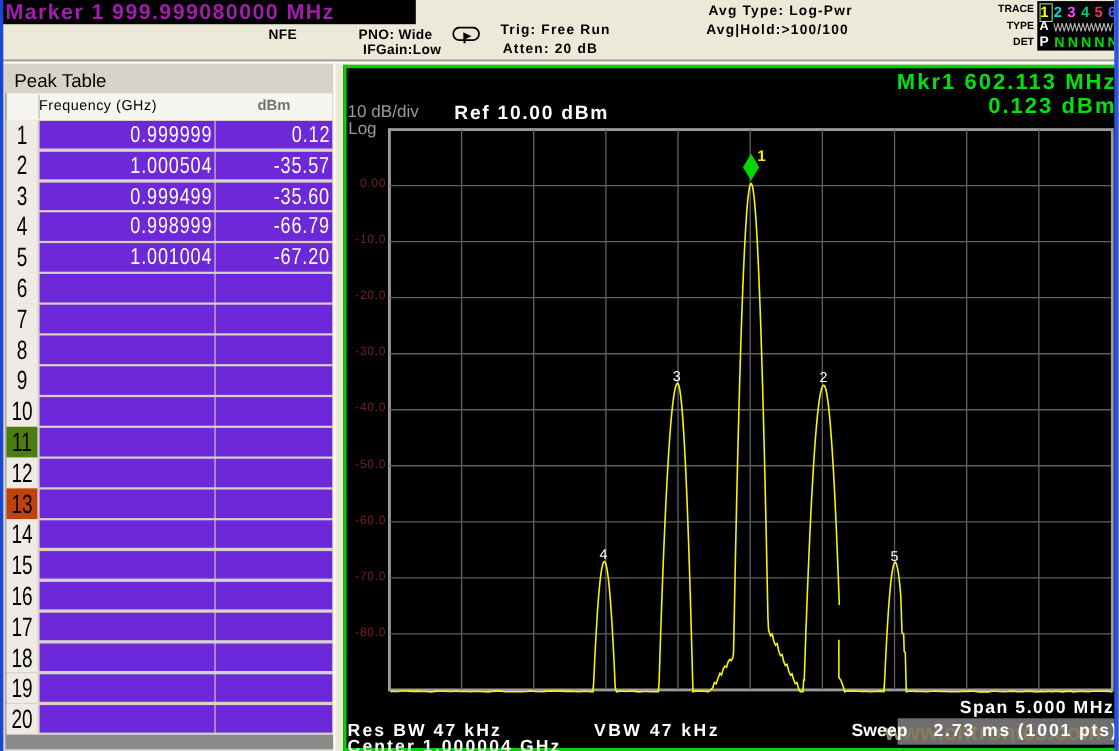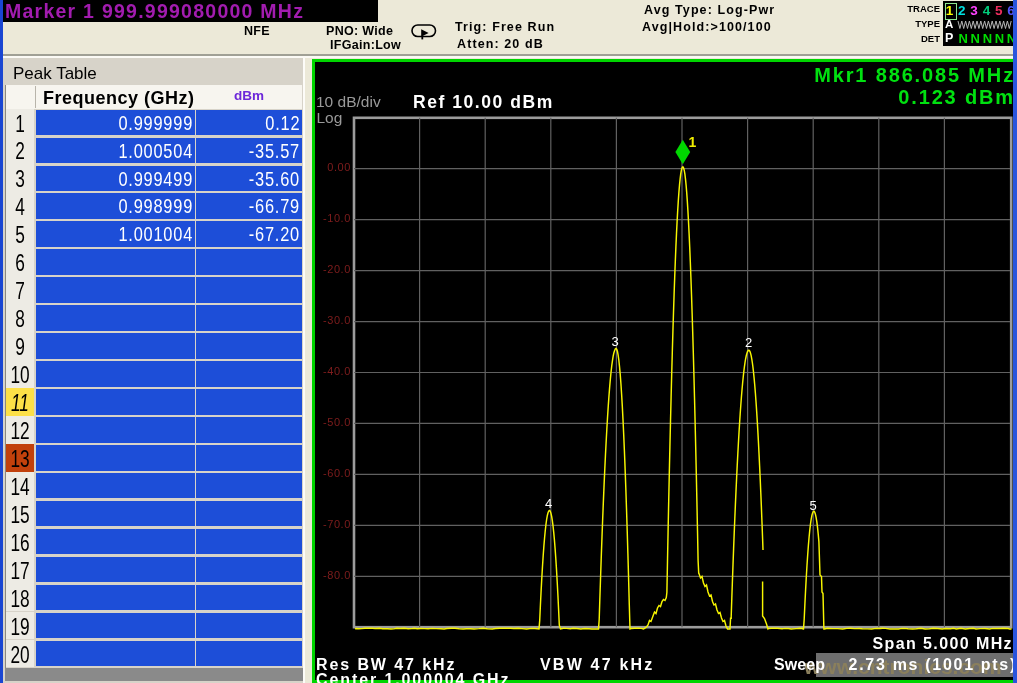--- a/index.html
+++ b/index.html
@@ -1,20 +1,20 @@
 <!DOCTYPE html>
 <html><head><meta charset="utf-8"><style>
 html,body{margin:0;padding:0}
 body{width:1017px;height:683px;position:relative;background:#ece9d8;font-family:"Liberation Sans",sans-serif;overflow:hidden}
 .abs{position:absolute}
 .tb{font-weight:bold;color:#000;font-size:12.5px;letter-spacing:0.3px}
 .tb2{font-weight:bold;color:#000;font-size:12.5px;letter-spacing:1.1px}
 .axlab{left:312px;width:39px;text-align:right;color:#7f1d1d;font-size:11px;letter-spacing:0.6px}
 .num{left:0;top:1px;width:28px;text-align:center;font-size:24px;color:#000;transform:scaleX(0.72);transform-origin:center top}
-.cellb{background:#1d4ed8;color:#fff;font-size:21px;letter-spacing:1px;text-align:right;box-sizing:border-box;line-height:25.5px}
+.cellb{background:#6d28d9;color:#fff;font-size:21px;letter-spacing:1px;text-align:right;box-sizing:border-box;line-height:25.5px}
 .cin{display:inline-block;transform:scaleX(0.78);transform-origin:right center;padding-right:2px}
 .wbt{color:#fff;font-weight:bold;font-size:16px;letter-spacing:1.9px}
 .grt{color:#00e110;font-weight:bold;font-size:20px;letter-spacing:1.85px}
 </style></head><body>
 
 <div class="abs" style="left:2px;top:0;width:376px;height:22px;background:#000"></div>
 <div class="abs" style="left:5px;top:0px;color:#a21caf;font-size:19.5px;font-weight:bold;letter-spacing:1.25px">Marker 1 999.999080000 MHz</div>
 <div class="abs tb" style="left:244px;top:24px;">NFE</div>
 <div class="abs tb" style="left:326px;top:24px;">PNO: Wide</div>
 <div class="abs tb" style="left:330px;top:38px;">IFGain:Low</div>
@@ -46,22 +46,22 @@
 <div class="abs" style="left:945px;top:31px;width:10px;color:#fff;font-size:12.5px;font-weight:bold;">P</div>
 <div class="abs" style="left:958.5px;top:30.5px;width:62px;color:#00dd00;font-size:13px;font-weight:bold;letter-spacing:2.7px;">NNNNN</div>
 
 <div class="abs" style="left:0;top:54px;width:1017px;height:2px;background:#a0a095"></div>
 <div class="abs" style="left:0;top:56px;width:1017px;height:1.5px;background:#fbfaf5"></div>
 
 <div class="abs" style="left:3px;top:58px;width:301px;height:625px;background:#d7d3c9"></div>
 <div class="abs" style="left:13px;top:64px;font-size:17px;color:#000;">Peak Table</div>
 <div class="abs" style="left:6px;top:85px;width:296px;height:23.5px;background:#f7f5ef;"></div>
 <div class="abs" style="left:34.5px;top:86px;width:1px;height:22px;background:#b8b4aa"></div>
-<div class="abs" style="left:35.5px;top:88px;width:159px;text-align:right;font-size:18px;font-weight:bold;color:#000;letter-spacing:0.5px;">Frequency (GHz)</div>
-<div class="abs" style="left:196px;top:88px;width:106px;text-align:center;font-size:13.5px;font-weight:bold;color:#6d28d9;">dBm</div>
+<div class="abs" style="left:35.5px;top:88px;width:159px;text-align:left;font-size:13px;font-weight:normal;color:#000;letter-spacing:0.5px;">Frequency (GHz)</div>
+<div class="abs" style="left:196px;top:88px;width:106px;text-align:center;font-size:13.5px;font-weight:bold;color:#737373;">dBm</div>
 <div class="abs" style="left:5px;top:85px;width:1px;height:583px;background:#8a887f"></div>
 <div class="abs" style="left:6px;top:108.5px;width:28px;height:27.9px;background:#edebe4;">
     <div class="abs num">1</div>
   </div>
 <div class="abs cellb" style="left:35.5px;top:109.6px;width:159px;height:25.6px;"><span class="cin">0.999999</span></div>
 <div class="abs cellb" style="left:196px;top:109.6px;width:106px;height:25.6px;"><span class="cin">0.12</span></div>
 <div class="abs" style="left:6px;top:136.4px;width:28px;height:27.9px;background:#edebe4;">
     <div class="abs num">2</div>
   </div>
 <div class="abs cellb" style="left:35.5px;top:137.5px;width:159px;height:25.6px;"><span class="cin">1.000504</span></div>
@@ -99,21 +99,21 @@
 <div class="abs" style="left:6px;top:332.1px;width:28px;height:27.9px;background:#edebe4;">
     <div class="abs num">9</div>
   </div>
 <div class="abs cellb" style="left:35.5px;top:333.2px;width:159px;height:25.6px;"></div>
 <div class="abs cellb" style="left:196px;top:333.2px;width:106px;height:25.6px;"></div>
 <div class="abs" style="left:6px;top:360.0px;width:28px;height:27.9px;background:#edebe4;">
     <div class="abs num">10</div>
   </div>
 <div class="abs cellb" style="left:35.5px;top:361.1px;width:159px;height:25.6px;"></div>
 <div class="abs cellb" style="left:196px;top:361.1px;width:106px;height:25.6px;"></div>
-<div class="abs" style="left:6px;top:388.0px;width:28px;height:27.9px;background:#fde047;font-style:italic;">
+<div class="abs" style="left:6px;top:388.0px;width:28px;height:27.9px;background:#4d7c0f;">
     <div class="abs num">11</div>
   </div>
 <div class="abs cellb" style="left:35.5px;top:389.1px;width:159px;height:25.6px;"></div>
 <div class="abs cellb" style="left:196px;top:389.1px;width:106px;height:25.6px;"></div>
 <div class="abs" style="left:6px;top:415.9px;width:28px;height:27.9px;background:#edebe4;">
     <div class="abs num">12</div>
   </div>
 <div class="abs cellb" style="left:35.5px;top:417.1px;width:159px;height:25.6px;"></div>
 <div class="abs cellb" style="left:196px;top:417.1px;width:106px;height:25.6px;"></div>
 <div class="abs" style="left:6px;top:443.9px;width:28px;height:27.9px;background:#c2410c;">
@@ -154,21 +154,21 @@
 <div class="abs" style="left:6px;top:639.5px;width:28px;height:27.9px;background:#edebe4;">
     <div class="abs num">20</div>
   </div>
 <div class="abs cellb" style="left:35.5px;top:640.6px;width:159px;height:25.6px;"></div>
 <div class="abs cellb" style="left:196px;top:640.6px;width:106px;height:25.6px;"></div>
 <div class="abs" style="left:5px;top:667.5px;width:298px;height:13px;background:#8a8a8a"></div>
 
 <div class="abs" style="left:303px;top:58px;width:1.5px;height:625px;background:#fdfcf8"></div>
 
 <div class="abs" style="left:312px;top:59px;width:699px;height:618px;background:#000;border:3px solid #00d500;border-right:none"></div>
-<div class="abs grt" style="left:700px;top:63.5px;width:315px;text-align:right;">Mkr1 886.085 MHz</div>
+<div class="abs grt" style="left:700px;top:63.5px;width:315px;text-align:right;">Mkr1 602.113 MHz</div>
 <div class="abs grt" style="left:700px;top:85.5px;width:315px;text-align:right;">0.123 dBm</div>
 <div class="abs" style="left:316px;top:93px;color:#9a9a9a;font-size:15.5px;">10 dB/div</div>
 <div class="abs" style="left:316.5px;top:109px;color:#9a9a9a;font-size:15.5px;">Log</div>
 <div class="abs" style="left:413px;top:92px;color:#fff;font-weight:bold;font-size:17.5px;letter-spacing:1.55px;">Ref 10.00 dBm</div>
 <div class="abs axlab" style="top:161.2px;">0.00</div>
 <div class="abs axlab" style="top:212.2px;">-10.0</div>
 <div class="abs axlab" style="top:263.1px;">-20.0</div>
 <div class="abs axlab" style="top:314.1px;">-30.0</div>
 <div class="abs axlab" style="top:365.0px;">-40.0</div>
 <div class="abs axlab" style="top:415.9px;">-50.0</div>

